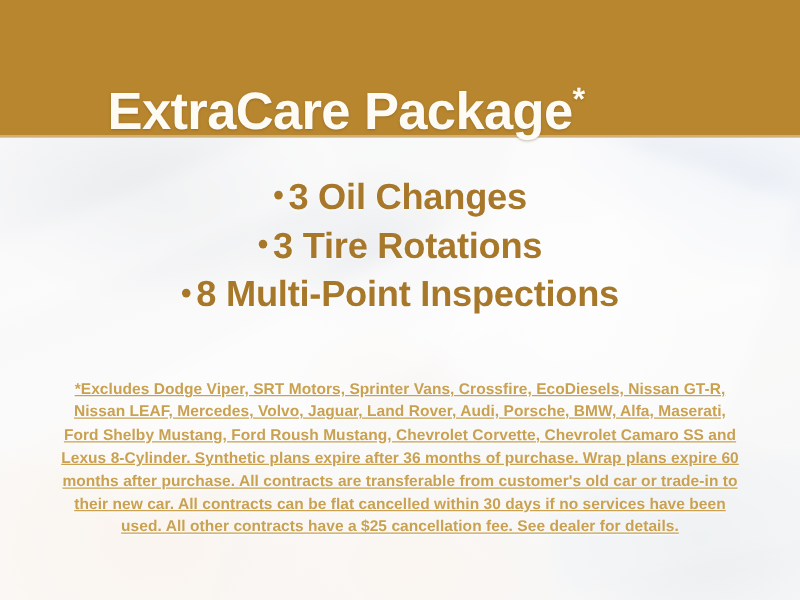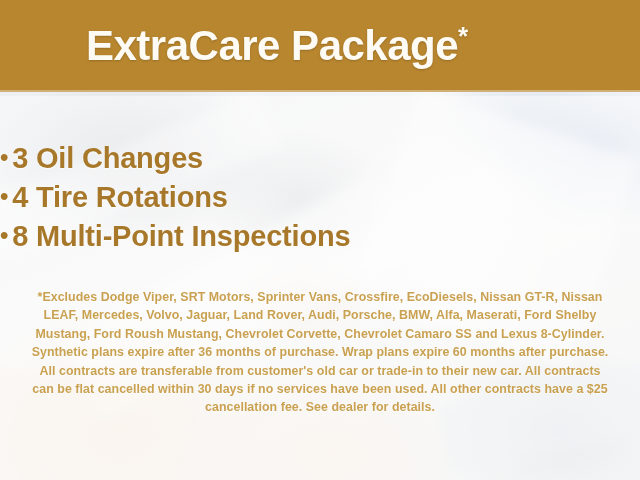--- a/index.html
+++ b/index.html
@@ -59,24 +59,24 @@
     width: 640px; height: 384px;
     background: rgba(252,252,251,0.55);
   }
 
   
   .banner {
     position: absolute;
     left: 0;
     top: 0;
     width: 640px;
-    height: 92px;
+    height: 110px;
     background: #b8862f;
     display: flex;
-    align-items: center;
+    align-items: flex-end;
     box-sizing: border-box;
     padding-left: 86px;
   }
   .banner::after {
     content: "";
     position: absolute;
     left: 0;
     bottom: 0;
     width: 640px;
     height: 2px;
@@ -96,21 +96,21 @@
     vertical-align: super;
     line-height: 0;
   }
 
   
   .benefits {
     position: absolute;
     left: 0;
     top: 138px;
     width: 640px;
-    text-align: left;
+    text-align: center;
   }
   .benefit-line {
     color: #a8782a;
     font-size: 29px;
     font-weight: bold;
     line-height: 38px;
     letter-spacing: -0.2px;
     white-space: nowrap;
     text-shadow: 0 1px 2px rgba(255,255,255,0.85);
   }
@@ -128,21 +128,21 @@
     top: 286px;
     width: 584px;
     text-align: center;
     color: #c9a151;
     font-size: 12.4px;
     font-weight: bold;
     line-height: 18.4px;
     letter-spacing: 0.05px;
     text-shadow: 0 1px 1px rgba(255,255,255,0.8);
   }
-  .disclaimer p { margin: 2px; }
+  .disclaimer p { margin: 16px; text-decoration: underline; }
 </style>
 </head>
 <body>
 
 <div id="promo-card">
 
   <div class="photo-bg">
     <div class="photo-streak streak-a"></div>
     <div class="photo-streak streak-b"></div>
     <div class="photo-streak streak-c"></div>
@@ -150,21 +150,21 @@
     <div class="photo-streak streak-e"></div>
   </div>
   <div class="photo-veil"></div>
 
   <div class="banner">
     <div class="banner-title"><span>ExtraCare Package</span><span class="asterisk">*</span></div>
   </div>
 
   <div class="benefits">
     <div class="benefit-line"><span class="dot">•</span><span>3 Oil Changes</span></div>
-    <div class="benefit-line"><span class="dot">•</span><span>4 Tire Rotations</span></div>
+    <div class="benefit-line"><span class="dot">•</span><span>3 Tire Rotations</span></div>
     <div class="benefit-line"><span class="dot">•</span><span>8 Multi-Point Inspections</span></div>
   </div>
 
   <div class="disclaimer">
     <p>*Excludes Dodge Viper, SRT Motors, Sprinter Vans, Crossfire, EcoDiesels, Nissan GT-R, Nissan LEAF, Mercedes, Volvo, Jaguar, Land Rover, Audi, Porsche, BMW, Alfa, Maserati, Ford Shelby Mustang, Ford Roush Mustang, Chevrolet Corvette, Chevrolet Camaro SS and Lexus 8-Cylinder. Synthetic plans expire after 36 months of purchase. Wrap plans expire 60 months after purchase. All contracts are transferable from customer's old car or trade-in to their new car. All contracts can be flat cancelled within 30 days if no services have been used. All other contracts have a $25 cancellation fee. See dealer for details.</p>
   </div>
 
 </div>
 
 </body></html>

